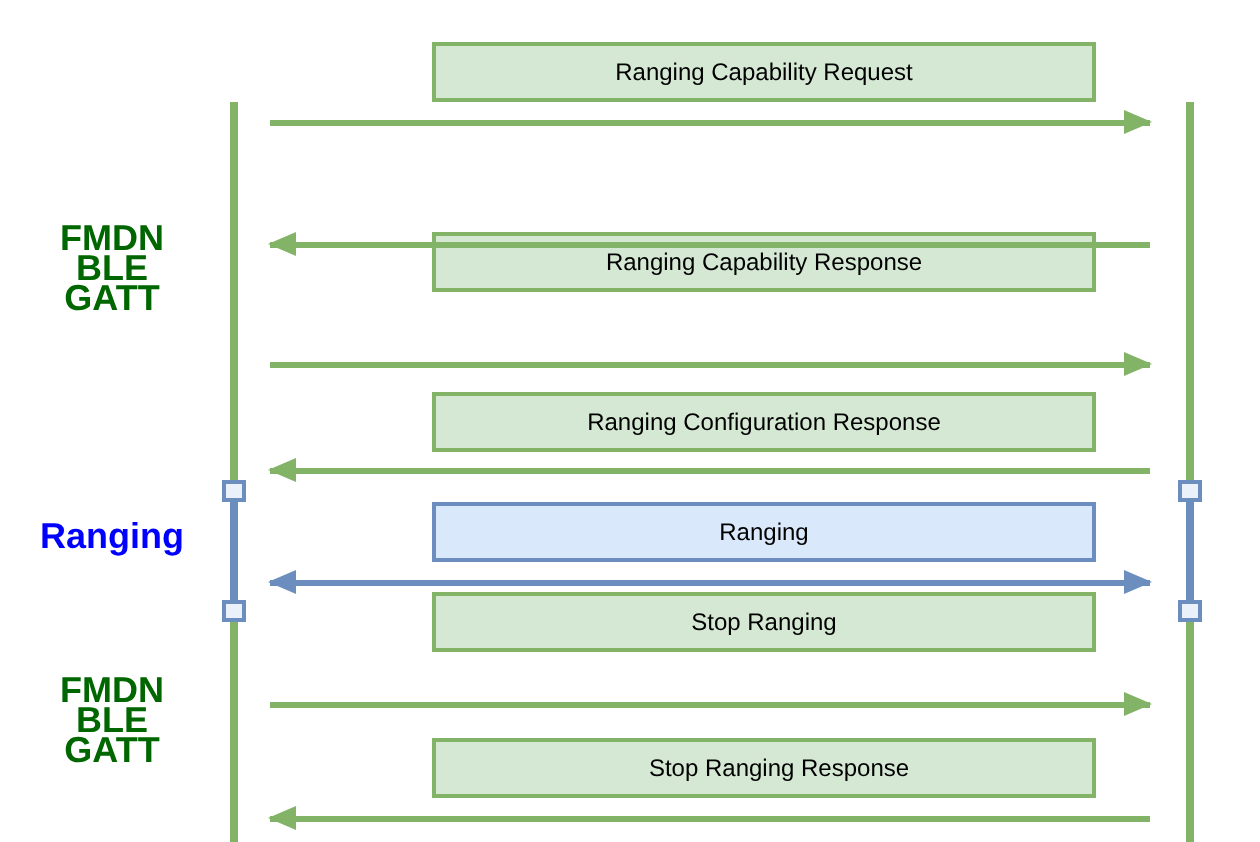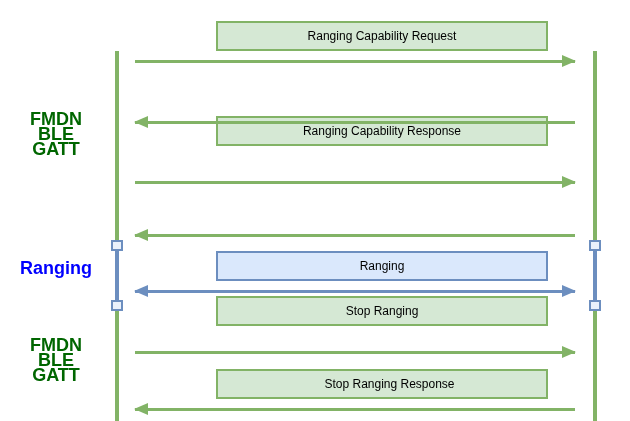--- a/index.html
+++ b/index.html
@@ -125,20 +125,21 @@
 
   <div class="msg-box green" style="top:82px;margin-top:34px;">Ranging Capability Response</div>
   <div class="msg-arrow green" style="top:121px;">
     <span class="head head-left"></span>
   </div>
 
   <div class="msg-arrow green" style="top:181px;">
     <span class="head head-right"></span>
   </div>
 
+  <div class="msg-box green" style="top:196px;">Ranging Configuration Response</div>
   <div class="msg-arrow green" style="top:234px;">
     <span class="head head-left"></span>
   </div>
 
   <div class="msg-box blue" style="top:251px;">Ranging</div>
   <div class="msg-arrow blue" style="top:290px;">
     <span class="head head-left"></span>
     <span class="head head-right"></span>
   </div>
 

